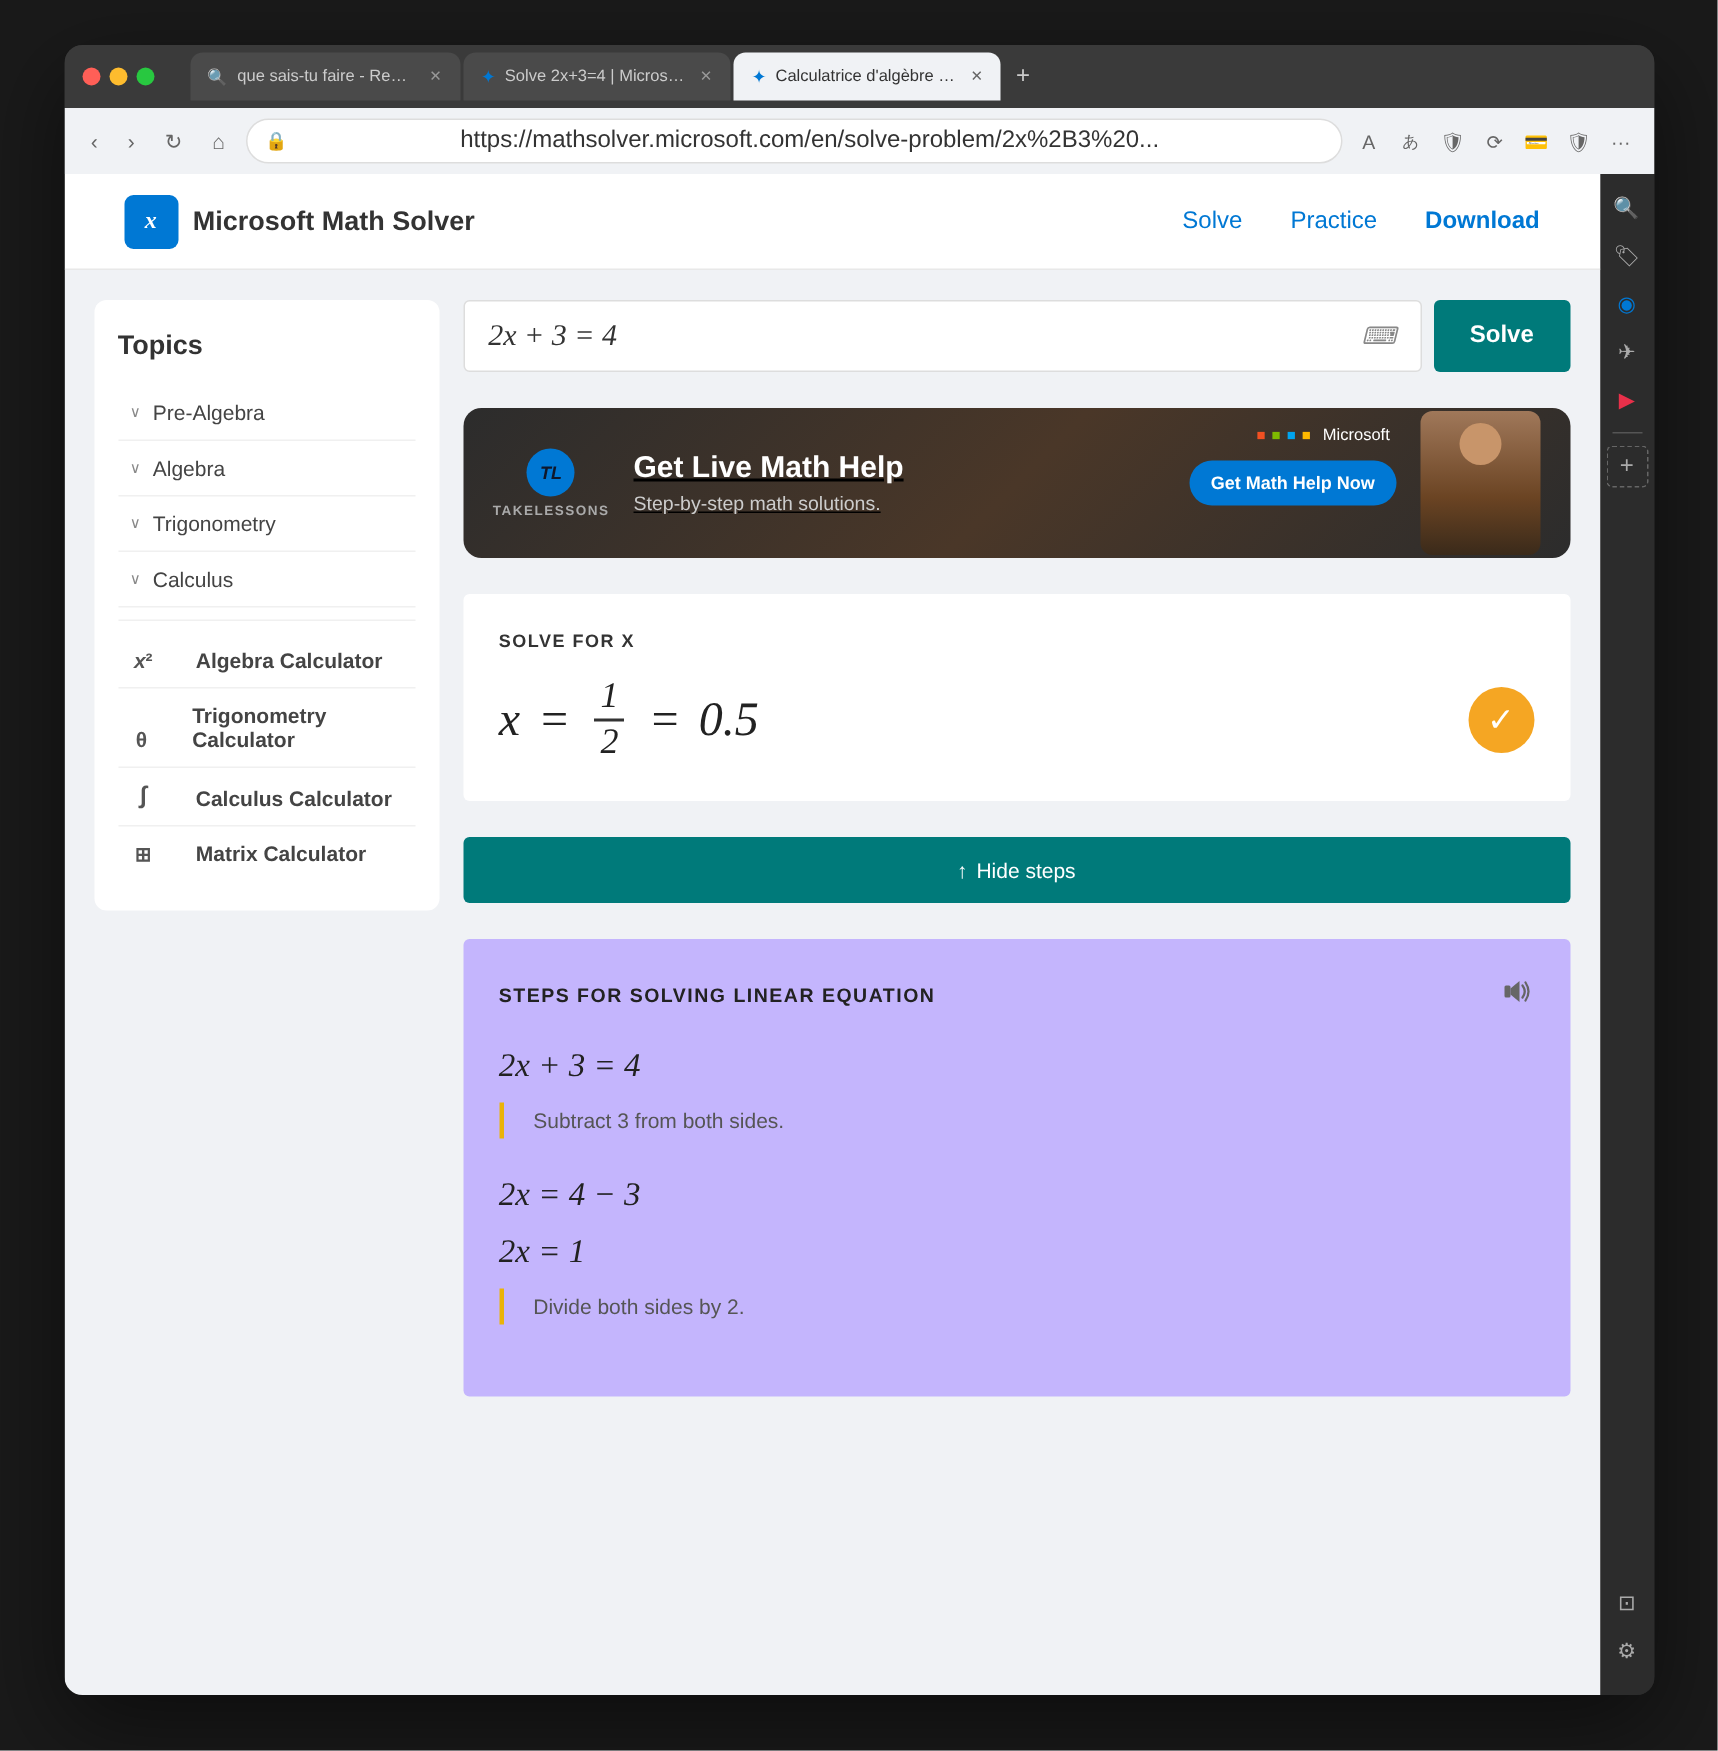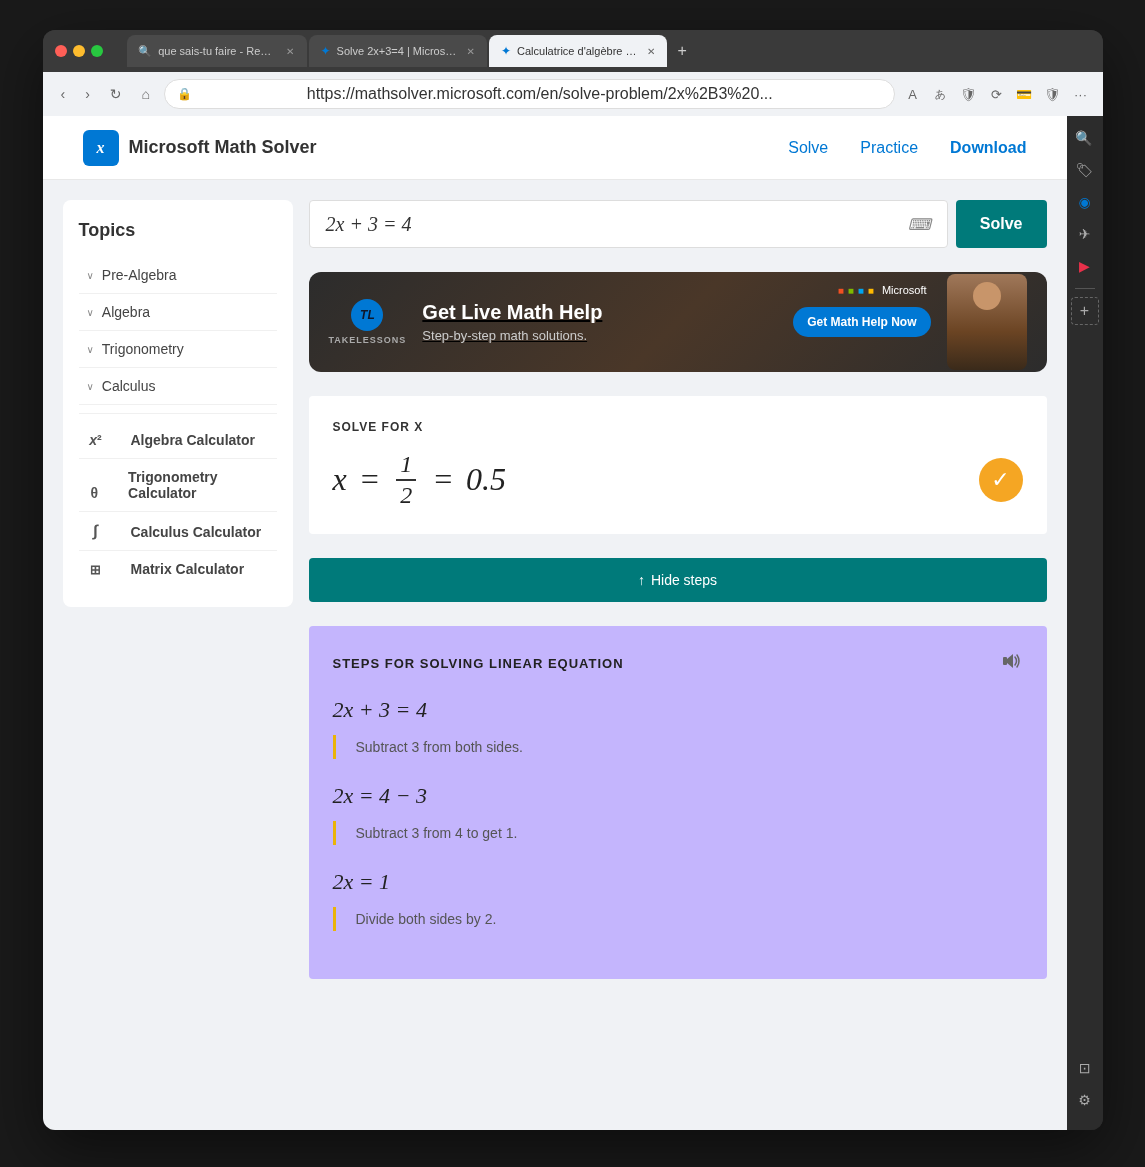--- a/index.html
+++ b/index.html
@@ -572,23 +572,20 @@
             <div class="step-equation">
               <em>2x</em> + 3 = 4
             </div>
             <div class="step-explanation">
               <span>Subtract 3 from both sides.</span>
             </div>
 
             <div class="step-equation">
               <em>2x</em> = 4 − 3
             </div>
-            <div class="step-explanation">
-              <span>Subtract 3 from 4 to get 1.</span>
-            </div>
 
             <div class="step-equation">
               <em>2x</em> = 1
             </div>
             <div class="step-explanation">
               <span>Divide both sides by 2.</span>
             </div>
           </div>
         </div>
       </div>

